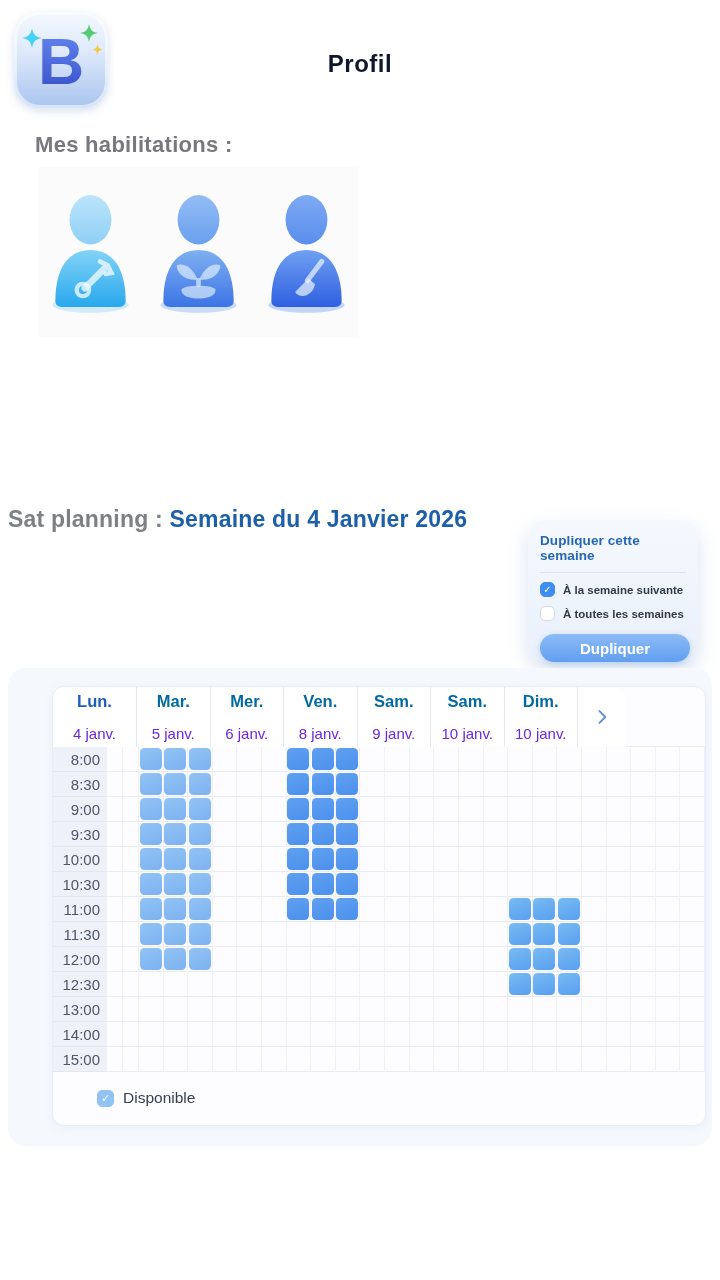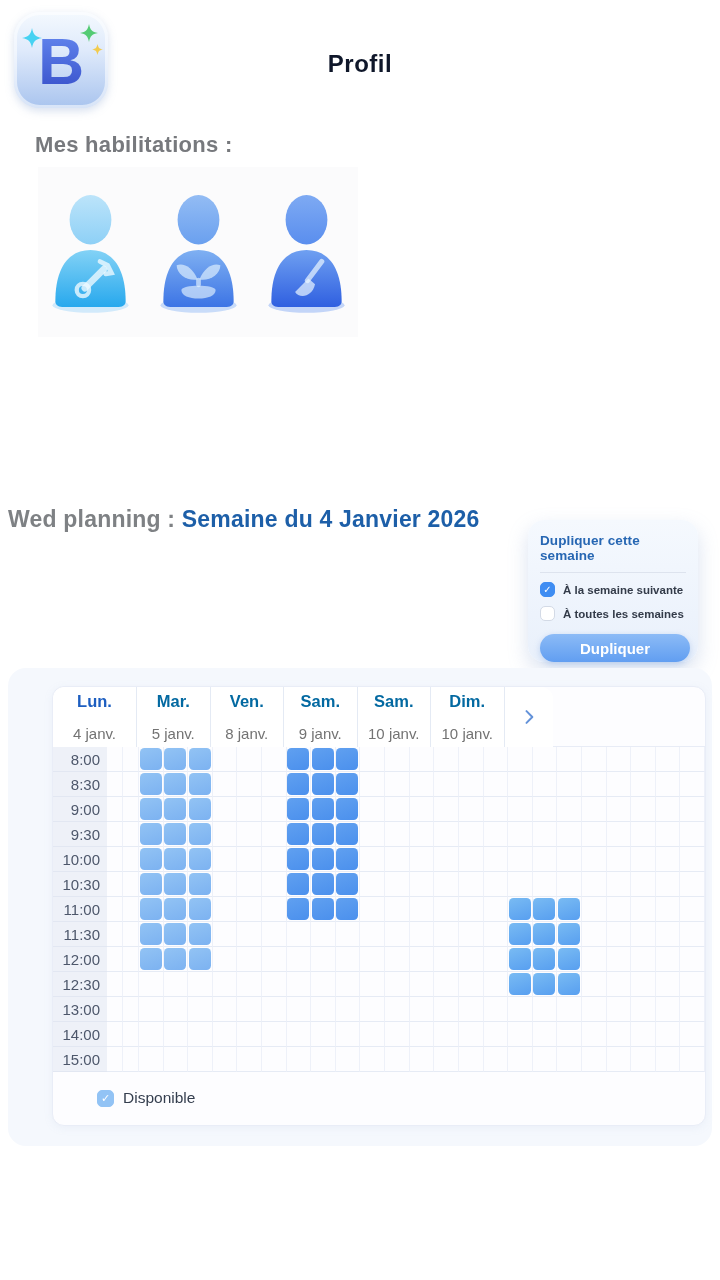--- a/index.html
+++ b/index.html
@@ -90,21 +90,21 @@
   }
   .day-row{ display:flex; height:60px; border-bottom:1px solid #e8ecf6; }
   .day-cell{
     height:60px; display:flex; flex-direction:column; align-items:center;
     justify-content:center; gap:14px; background:#fff;
     border-right:1px solid #e4eaf4; cursor:pointer;
   }
   .day-cell:first-child{ border-top-left-radius:12px; }
   .day-cell .day-name{ font-size:16.5px; font-weight:700; color:#0369a1; }
   .day-cell.active .day-name{ color:#1d5ec0; }
-  .day-cell .day-date{ font-size:15px; color:#737373; }
+  .day-cell .day-date{ font-size:15px; color:#6d28d9; }
   .next-cell{
     width:48px; height:60px; display:flex; align-items:center; justify-content:center;
     background:#fff; border-top-right-radius:12px; cursor:pointer;
   }
 
   .slot-grid{
     display:grid; width:652px;
     grid-template-columns:54px 16px 16px repeat(23,1fr);
     grid-auto-rows:25px;
   }
@@ -209,21 +209,21 @@
     <ellipse cx="50" cy="34" rx="22" ry="26" fill="url(#h3)"></ellipse>
     <path d="M13 120 C13 86 26 66 50 66 C74 66 87 86 87 120 C87 124 83 126 78 126 L22 126 C17 126 13 124 13 120 Z" fill="url(#b3)"></path>
     <g>
       <line x1="66" y1="78" x2="51" y2="98" stroke="rgba(235,246,255,.7)" stroke-width="5.5" stroke-linecap="round"></line>
       <path d="M52 96 L38 110 C42 117 56 116 59 102 Z" fill="rgba(235,246,255,.7)"></path>
     </g>
   </svg>
 </div>
 
 <div class="planning-heading">
-  <span class="gray">Wed planning :</span>
+  <span class="gray">Sat planning :</span>
   <span class="blue">Semaine du 4 Janvier 2026</span>
 </div>
 
 <aside class="dup-panel">
   <div class="dup-title">Dupliquer cette semaine</div>
   <hr class="dup-divider">
   <div id="dup-options">
       <div class="dup-row">
         <span class="checkbox on">✓</span>
         <span class="opt-label">À la semaine suivante</span>
@@ -242,20 +242,24 @@
 
       <div class="day-cell active" style="width: 84px;">
           <span class="day-name">Lun.</span>
           <span class="day-date">4 janv.</span>
         </div>
         <div class="day-cell" style="width: 73.5px;">
           <span class="day-name">Mar.</span>
           <span class="day-date">5 janv.</span>
         </div>
         <div class="day-cell" style="width: 73.5px;">
+          <span class="day-name">Mer.</span>
+          <span class="day-date">6 janv.</span>
+        </div>
+        <div class="day-cell" style="width: 73.5px;">
           <span class="day-name">Ven.</span>
           <span class="day-date">8 janv.</span>
         </div>
         <div class="day-cell" style="width: 73.5px;">
           <span class="day-name">Sam.</span>
           <span class="day-date">9 janv.</span>
         </div>
         <div class="day-cell" style="width: 73.5px;">
           <span class="day-name">Sam.</span>
           <span class="day-date">10 janv.</span>

